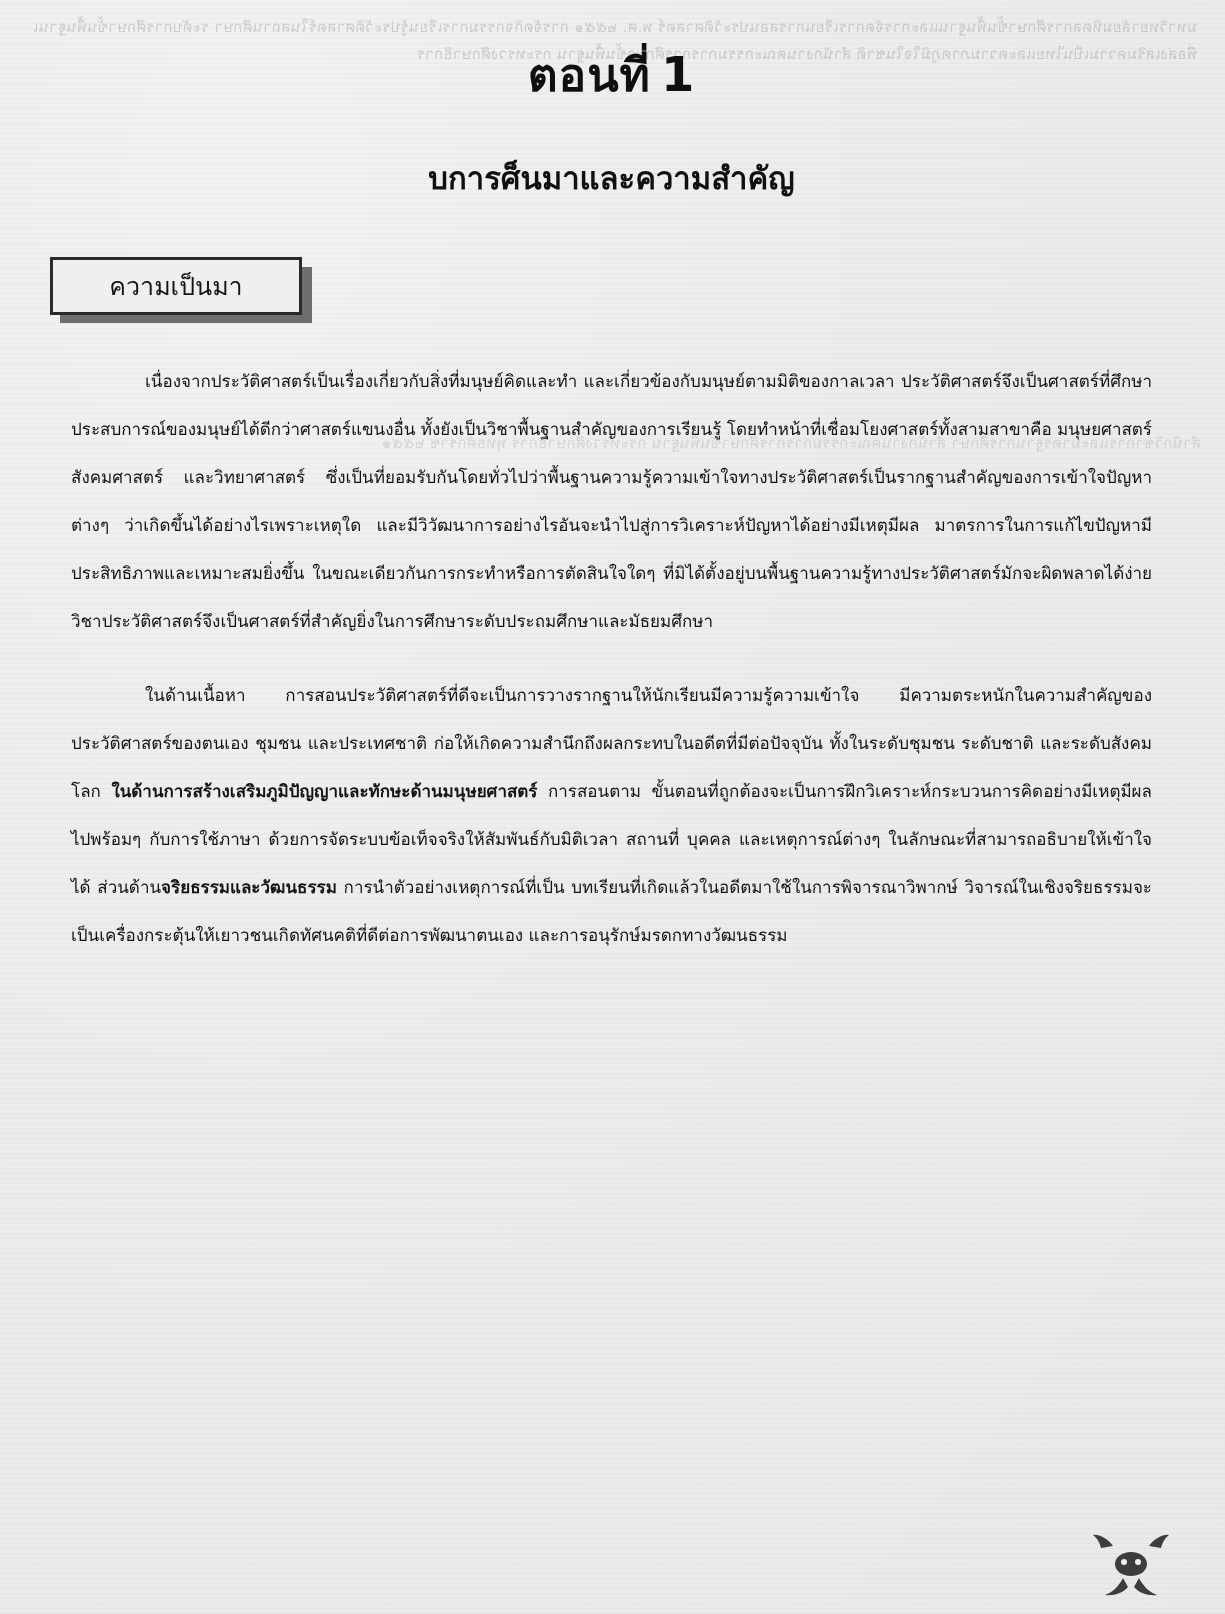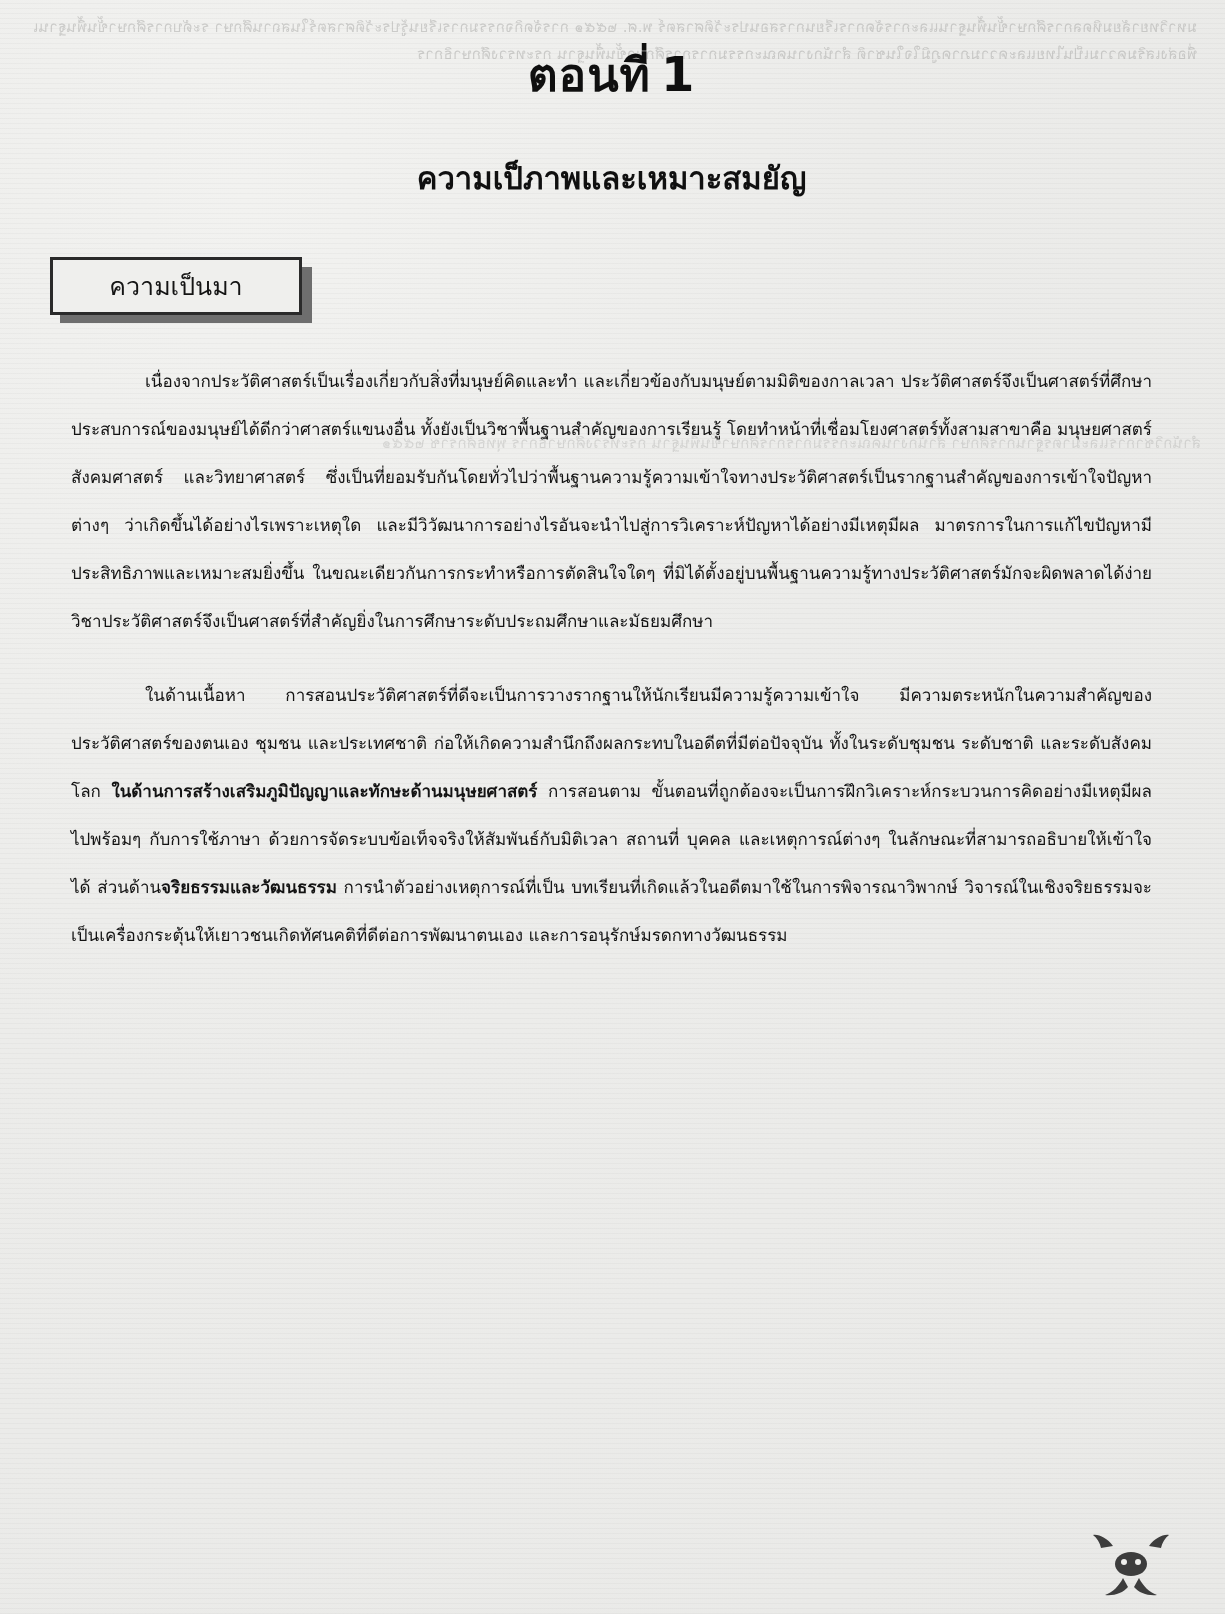--- a/index.html
+++ b/index.html
@@ -143,21 +143,21 @@
 
 <div class="bleed bleed-top">มหาวิทยาลัยมหิดลการศึกษาขั้นพื้นฐานและการจัดการเรียนการสอนประวัติศาสตร์ พ.ศ. ๒๕๕๑ การจัดกิจกรรมการเรียนรู้ประวัติศาสตร์ในสถานศึกษา ระดับการศึกษาขั้นพื้นฐานเพื่อส่งเสริมความเป็นไทยและความภาคภูมิใจในชาติ สำนักงานคณะกรรมการการศึกษาขั้นพื้นฐาน กระทรวงศึกษาธิการ</div>
 <div class="bleed bleed-mid">สำนักวิชาการและมาตรฐานการศึกษา สำนักงานคณะกรรมการการศึกษาขั้นพื้นฐาน กระทรวงศึกษาธิการ พุทธศักราช ๒๕๕๑</div>
 
 <div class="content">
 
   <h1 class="section-heading">
     <span>ตอนที่</span><span class="num">1</span>
   </h1>
 
-  <h2 class="subject-heading">ความเป็ภาพและเหมาะสมยัญ</h2>
+  <h2 class="subject-heading">บการศ็นมาและความสำคัญ</h2>
 
   <div class="tag-wrap">
     <div class="tag-shadow"></div>
     <div class="tag-box">
       <span>ความเป็นมา</span>
     </div>
   </div>
 
   <div id="paragraphs">
       <p class="body-text para"><span>เนื่องจากประวัติศาสตร์เป็นเรื่องเกี่ยวกับสิ่งที่มนุษย์คิดและทำ  และเกี่ยวข้องกับมนุษย์ตามมิติของกาลเวลา  ประวัติศาสตร์จึงเป็นศาสตร์ที่ศึกษาประสบการณ์ของมนุษย์ได้ดีกว่าศาสตร์แขนงอื่น  ทั้งยังเป็นวิชาพื้นฐานสำคัญของการเรียนรู้  โดยทำหน้าที่เชื่อมโยงศาสตร์ทั้งสามสาขาคือ มนุษยศาสตร์ สังคมศาสตร์ และวิทยาศาสตร์ ซึ่งเป็นที่ยอมรับกันโดยทั่วไปว่าพื้นฐานความรู้ความเข้าใจทางประวัติศาสตร์เป็นรากฐานสำคัญของการเข้าใจปัญหาต่างๆ  ว่าเกิดขึ้นได้อย่างไรเพราะเหตุใด  และมีวิวัฒนาการอย่างไรอันจะนำไปสู่การวิเคราะห์ปัญหาได้อย่างมีเหตุมีผล  มาตรการในการแก้ไขปัญหามีประสิทธิภาพและเหมาะสมยิ่งขึ้น  ในขณะเดียวกันการกระทำหรือการตัดสินใจใดๆ  ที่มิได้ตั้งอยู่บนพื้นฐานความรู้ทางประวัติศาสตร์มักจะผิดพลาดได้ง่าย  วิชาประวัติศาสตร์จึงเป็นศาสตร์ที่สำคัญยิ่งในการศึกษาระดับประถมศึกษาและมัธยมศึกษา</span></p>

